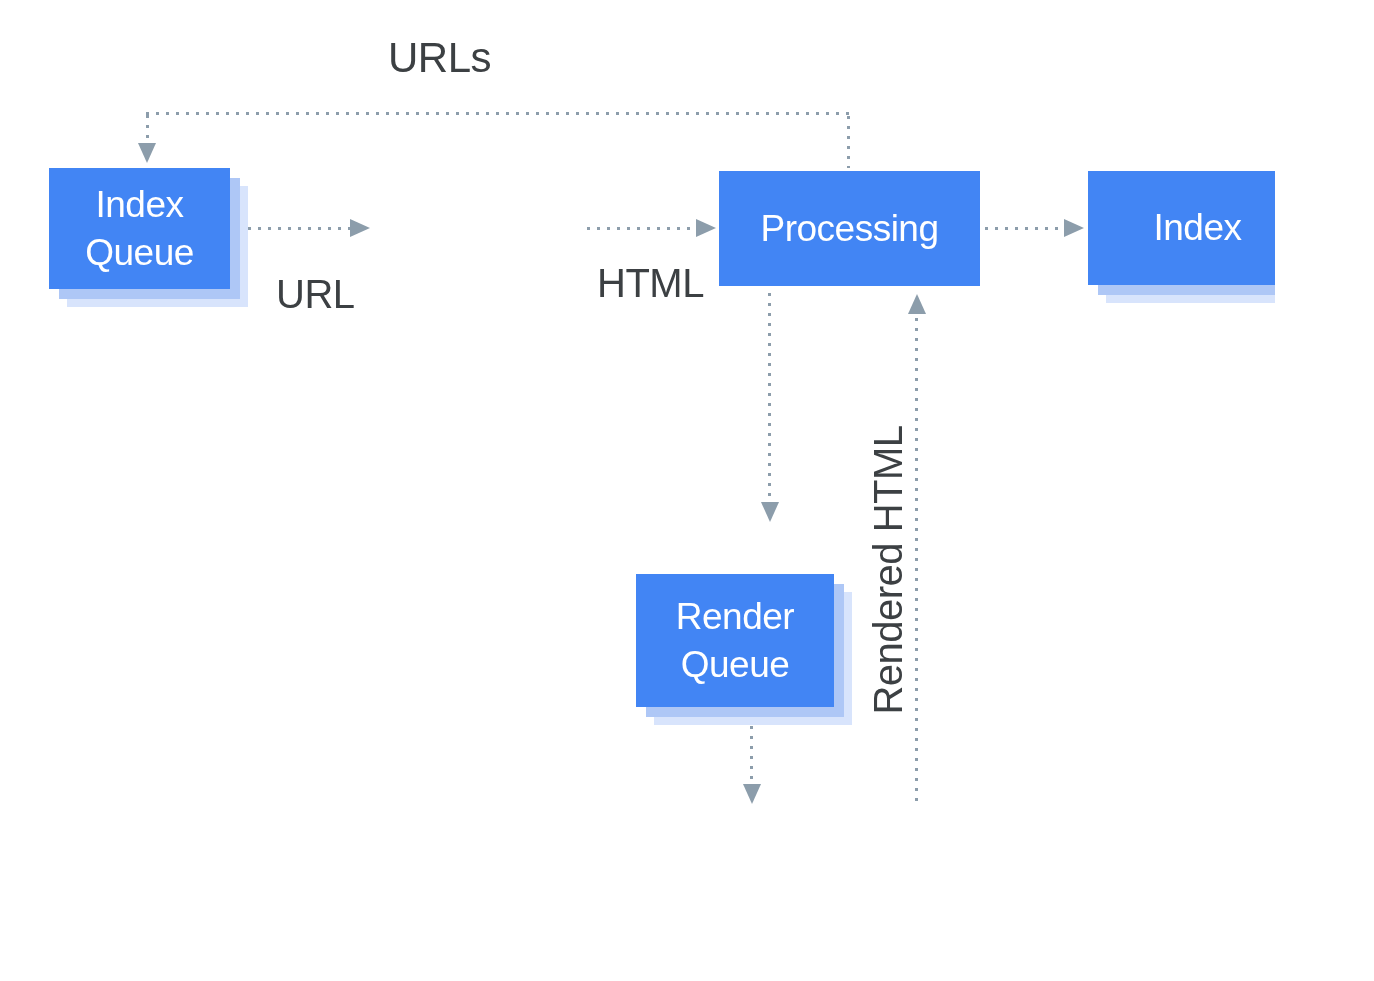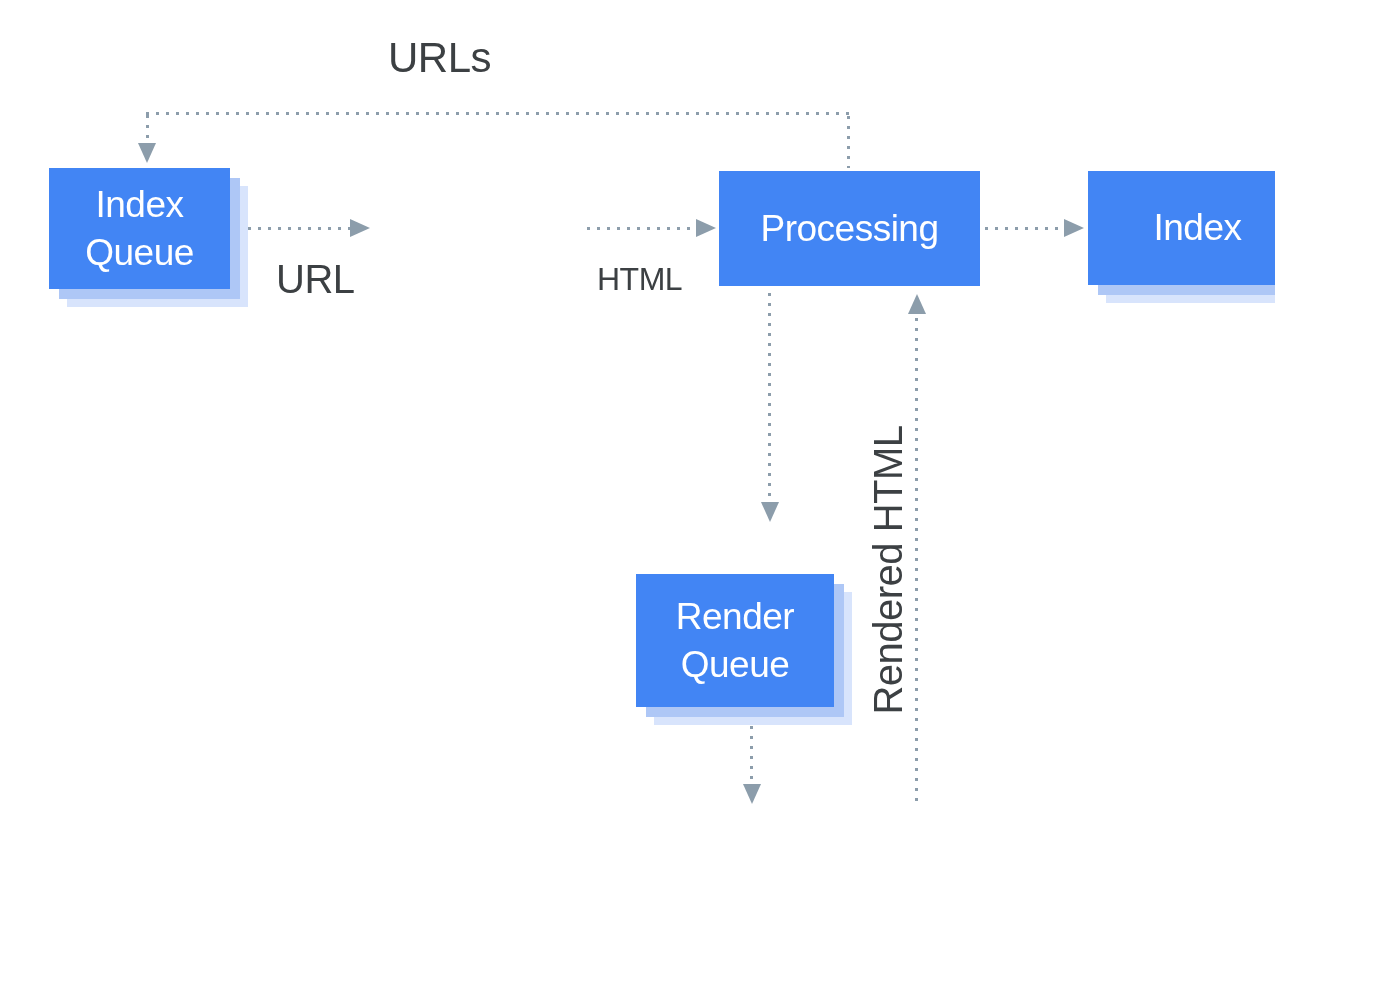--- a/index.html
+++ b/index.html
@@ -83,22 +83,22 @@
   #ah-renderer-proc { left: 907.5px; top: 294px; }
 
   
   .edge-label {
     position: absolute;
     color: #3C4043;
     letter-spacing: -0.5px;
     white-space: nowrap;
   }
   #urls-label { left: 388px; top: 34px;  font-size: 42px; }
-  #url-label  { left: 276px; top: 257px; font-size: 40px; }
-  #html-label { left: 597px; top: 261px; font-size: 32px; }
+  #url-label  { left: 276px; top: 272px; font-size: 40px; }
+  #html-label { left: 597px; top: 261px; font-size: 40px; }
   #rendered-html-label {
     left: 738px; top: 548px;
     width: 300px; height: 44px;
     font-size: 40px;
     text-align: center;
     transform: rotate(-90deg);
   }
 </style>
 </head>
 <body>

